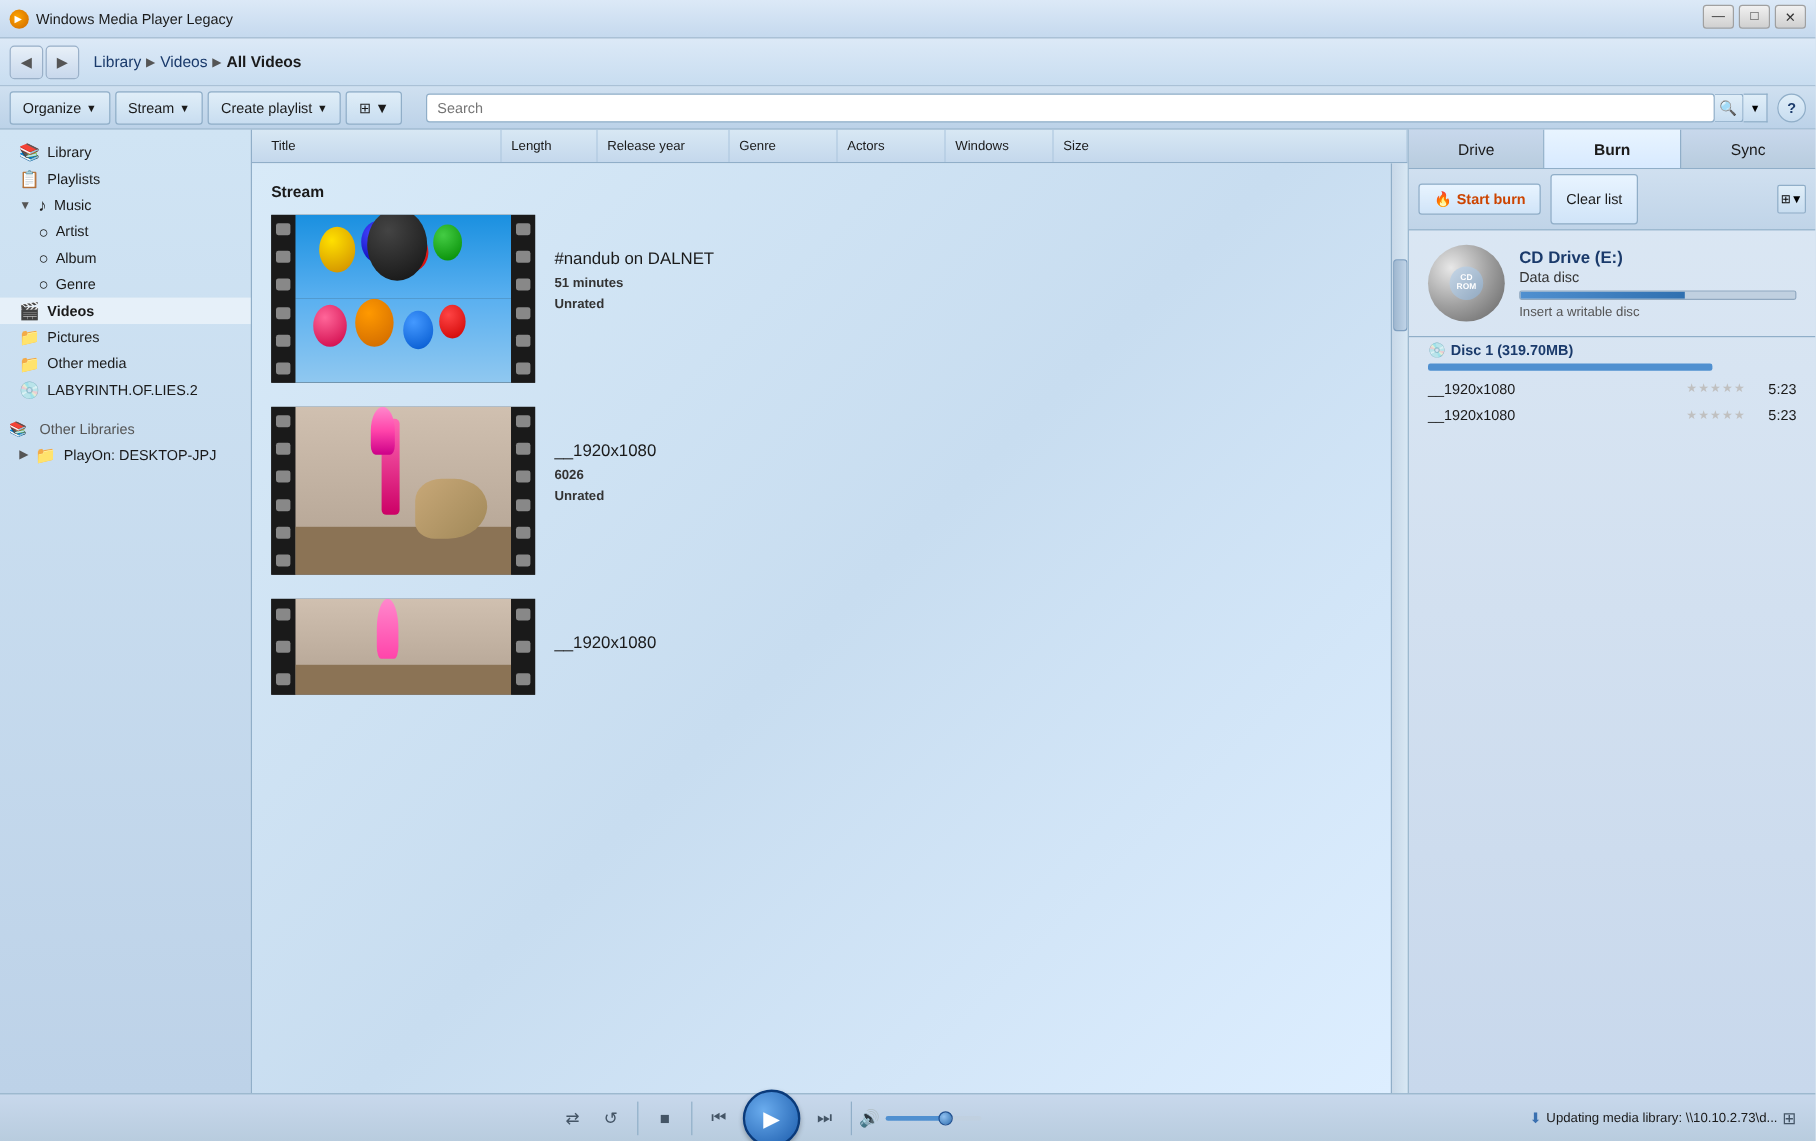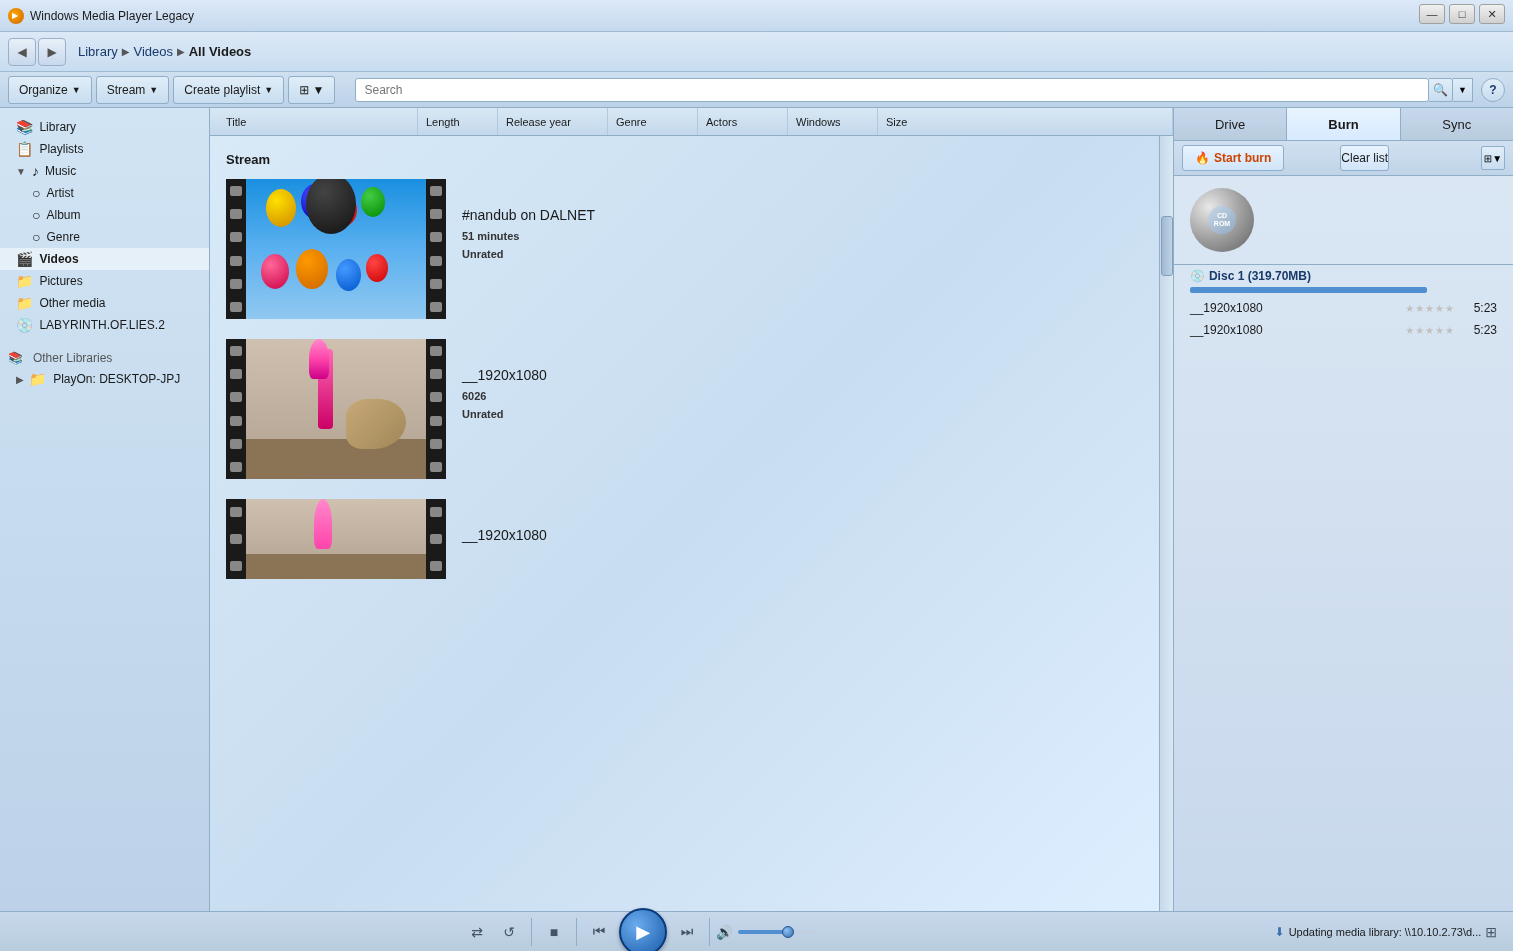--- a/index.html
+++ b/index.html
@@ -414,29 +414,28 @@
       border: 1px solid #90aec8;
       border-radius: 3px;
       font-size: 12px;
       cursor: pointer;
       display: flex; align-items: center; gap: 4px;
       color: #cc4400;
       font-weight: bold;
     }
     .burn-btn .fire-icon { color: #ff6600; }
     .clear-btn {
-      height: 26px;
-      padding: 0 0;
+      height: 42px;
+      padding: 0 12px;
       background: linear-gradient(to bottom, #e8f4ff, #d0e4f8);
       border: 1px solid #90aec8;
       border-radius: 3px;
       font-size: 12px;
       cursor: pointer;
       color: #1a1a1a;
-      margin-left: 48px;
     }
     .view-btn-right {
       margin-left: auto;
       width: 24px; height: 24px;
       background: linear-gradient(to bottom, #e0eef8, #c8ddf0);
       border: 1px solid #90aec8;
       border-radius: 2px;
       display: flex; align-items: center; justify-content: center;
       cursor: pointer;
       font-size: 10px;
@@ -889,20 +888,28 @@
       </button>
       <div class="view-btn-right">⊞▼</div>
     </div>
 
     <div id="disc-info">
       <div class="disc-icon">
         <div class="disc-body">
           <div class="disc-label">CD<br>ROM</div>
         </div>
       </div>
+      <div class="disc-info-text">
+        <div class="disc-name">CD Drive (E:)</div>
+        <div class="disc-status">Data disc</div>
+        <div class="disc-progress">
+          <div class="disc-progress-fill"></div>
+        </div>
+        <div class="disc-writable">Insert a writable disc</div>
+      </div>
     </div>
 
 
     <div class="disc-label-row">
       <span>💿</span>
       <span>Disc 1 (319.70MB)</span>
     </div>
     <div class="disc-size-bar" style="width:70%;"></div>
 
     <div class="burn-item">

